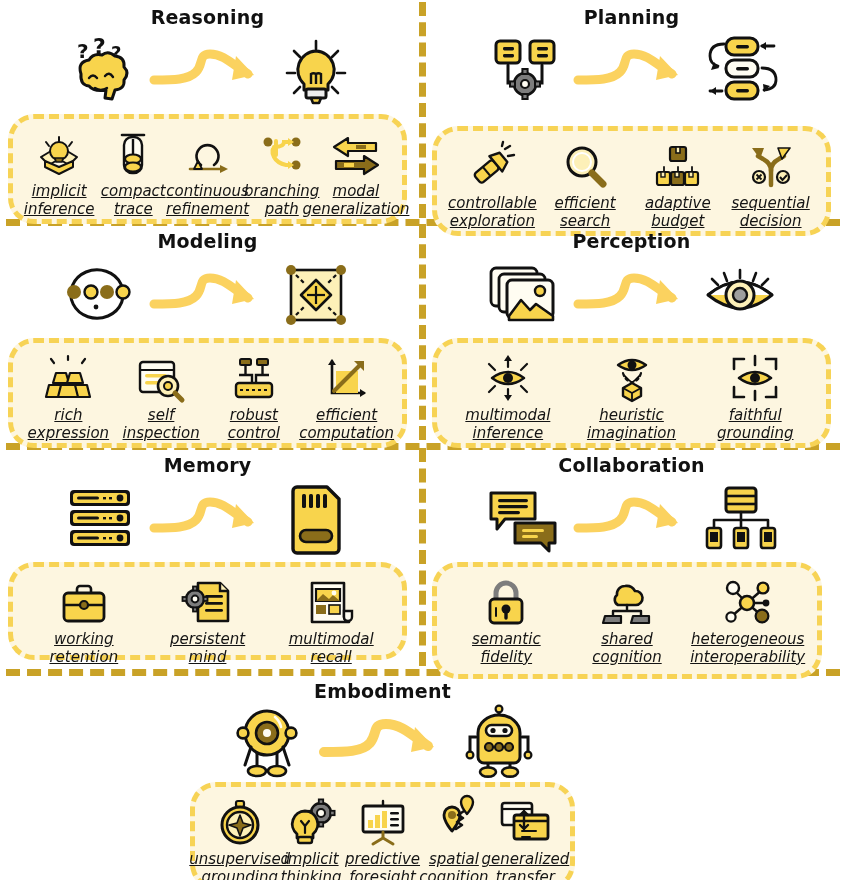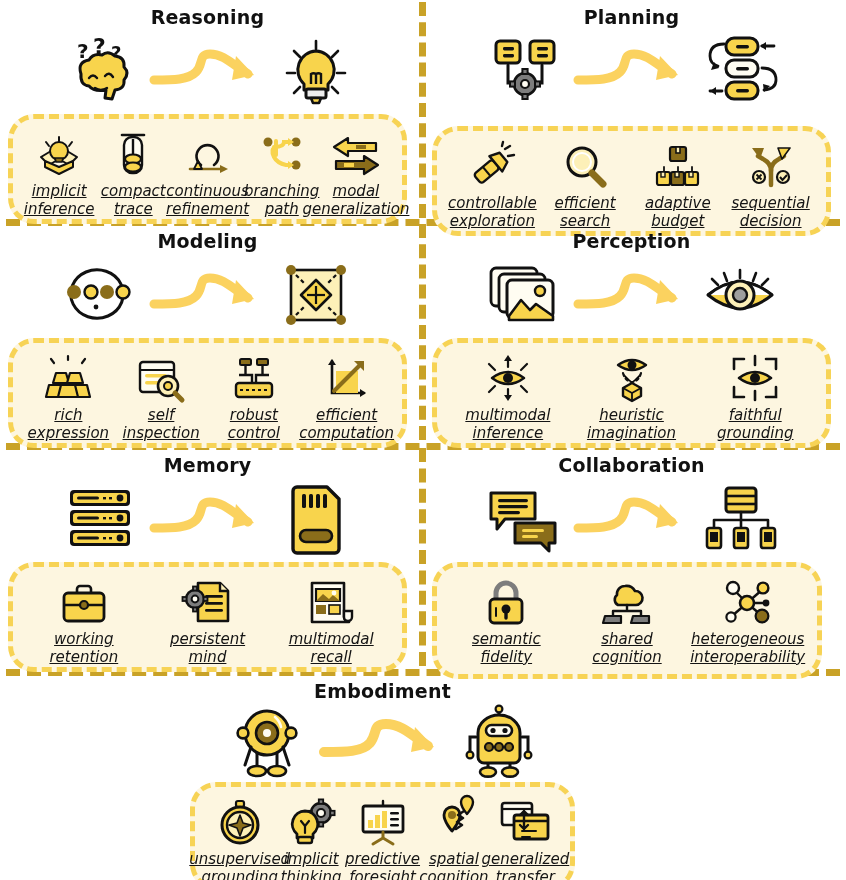--- a/index.html
+++ b/index.html
@@ -585,21 +585,21 @@
           <g fill="#111">
             <rect x="15" y="10" width="4" height="14" rx="1.6"></rect>
               <rect x="22" y="10" width="4" height="14" rx="1.6"></rect>
             <rect x="29" y="10" width="4" height="14" rx="1.6"></rect>
               <rect x="36" y="10" width="4" height="14" rx="1.6"></rect>
           </g>
           <rect x="13" y="46" width="32" height="12" rx="6" fill="#8A6D1A" stroke="#111" stroke-width="2.6"></rect>
         </svg>
       </div>
     </div>
-    <div class="panel" style="height:110px;margin:4px 8px 12px 8px;">
+    <div class="panel" style="height:98px;margin:4px 8px 12px 8px;">
       <div class="item">
         <div class="item-icon">
           <svg width="48" height="42" viewBox="0 0 48 42">
             <path d="M17 10 l0 -4 a3 3 0 0 1 3 -3 l8 0 a3 3 0 0 1 3 3 l0 4" fill="none" stroke="#111" stroke-width="2.6"></path>
             <rect x="4" y="10" width="40" height="28" rx="4" fill="#F8D44C" stroke="#111" stroke-width="2.8"></rect>
             <path d="M4 22 l40 0" stroke="#111" stroke-width="2.4"></path>
             <circle cx="24" cy="22" r="4" fill="#8A6D1A" stroke="#111" stroke-width="2.2"></circle>
           </svg>
         </div>
         <div class="item-label">working

